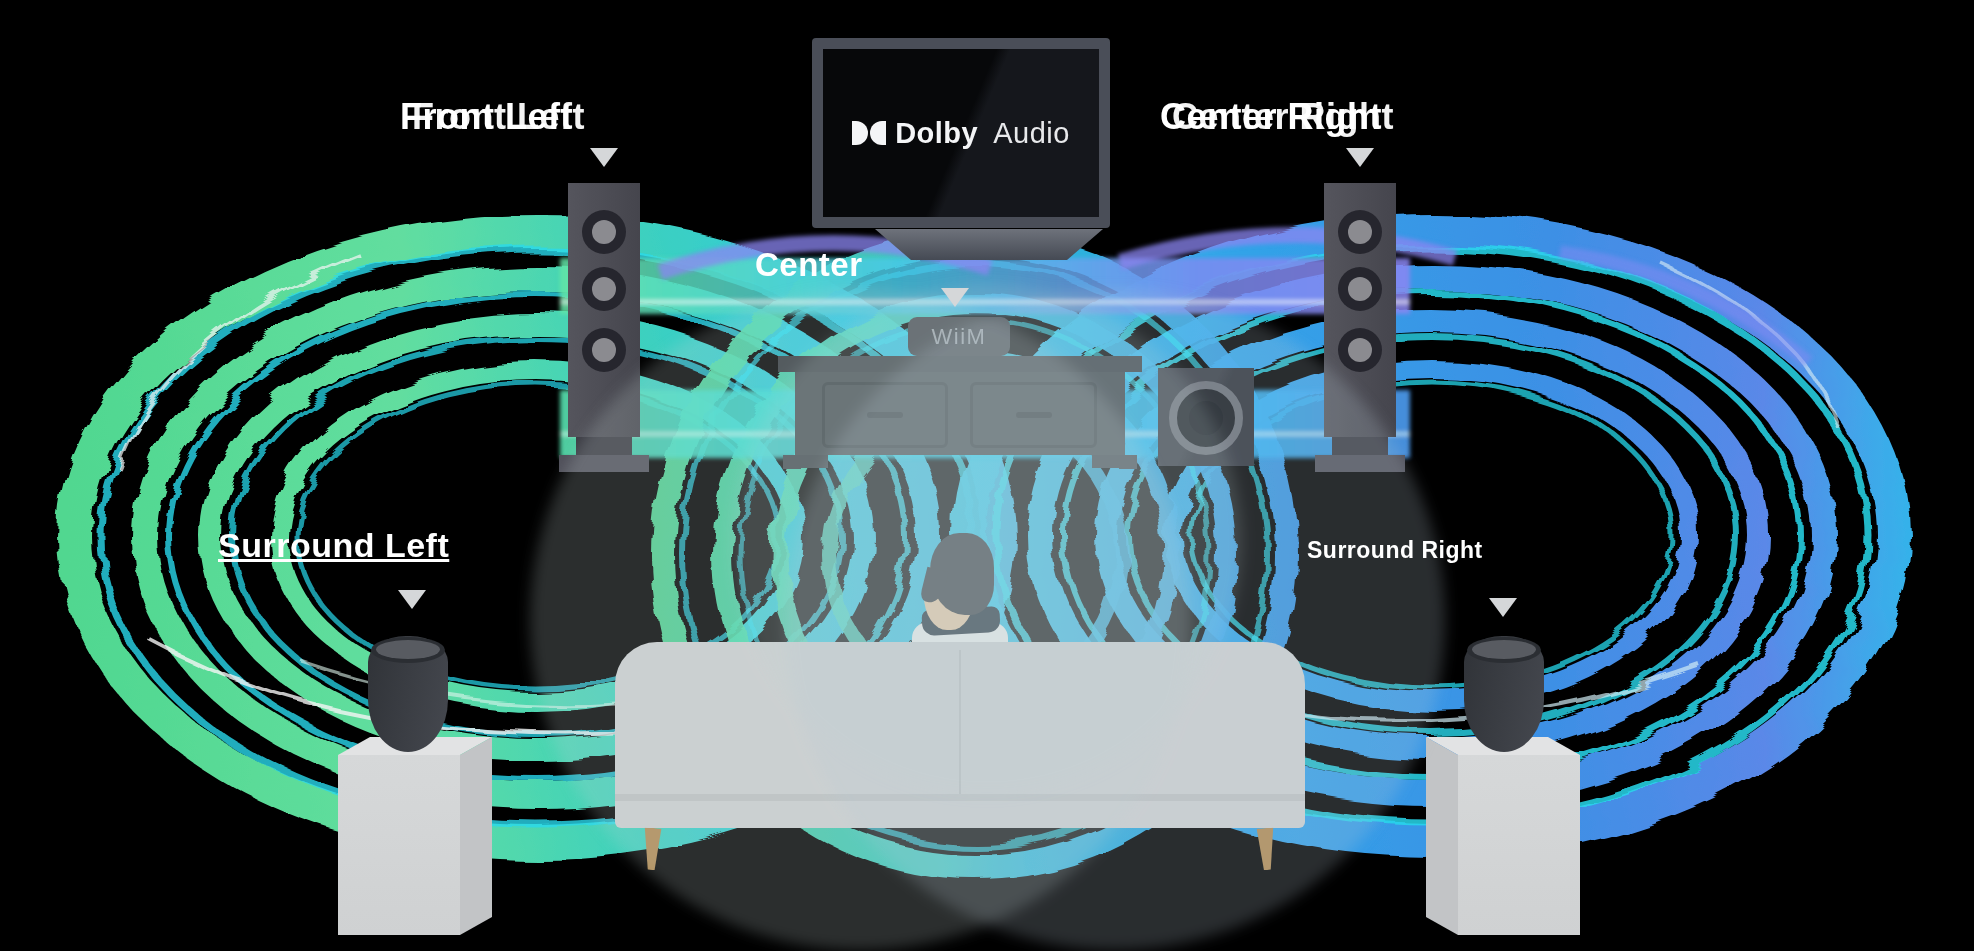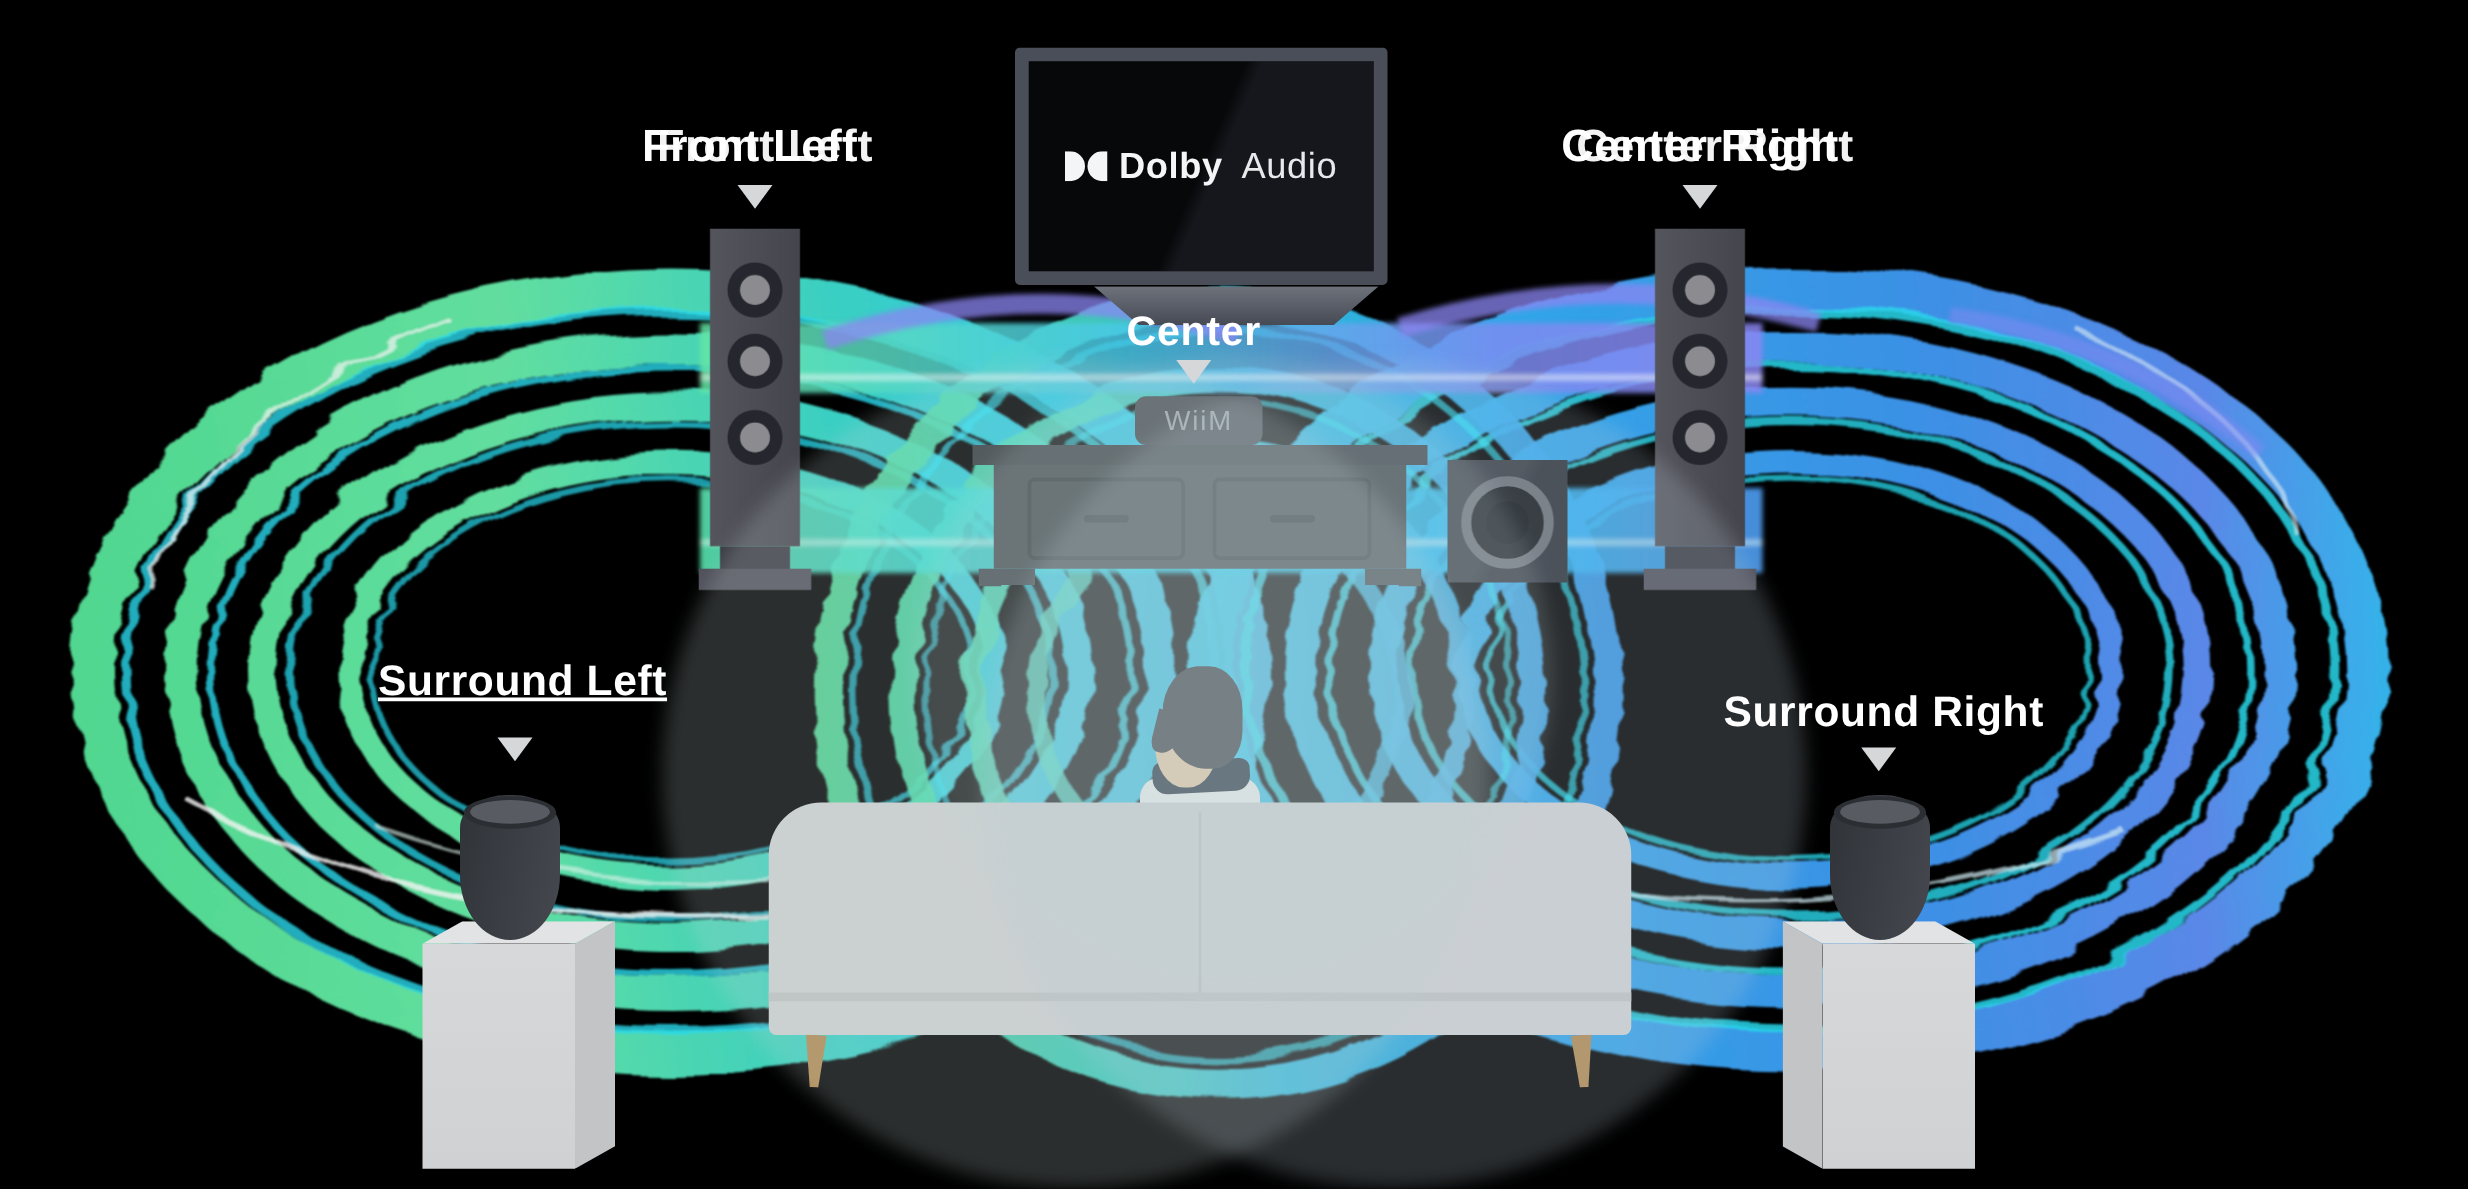--- a/index.html
+++ b/index.html
@@ -102,28 +102,28 @@
   .seam-v{position:absolute;left:344px;top:8px;width:2px;height:150px;background:#b9bcbd;}
   .seam-h{position:absolute;left:0;top:152px;width:100%;height:7px;background:#bfc2c3;}
   .leg{position:absolute;top:186px;width:26px;height:42px;background:#b18a52;
       clip-path:polygon(18% 0,82% 0,64% 100%,38% 100%);}
   .leg.l{left:24px;transform:rotate(3deg);} .leg.r{left:638px;transform:rotate(-3deg);}
 
   
   .domes{left:0;top:0;z-index:30;pointer-events:none;}
 
   
-  .lbl{z-index:100;width:400px;text-align:center;color:#fff;font-weight:600;
+  .lbl{z-index:100;width:400px;text-align:left;color:#fff;font-weight:600;
       letter-spacing:.5px;}
   .glitch{text-shadow:12px 0 0 rgba(255,255,255,.95);}
   .lbl-fl{left:400px;top:96px;font-size:36px;}
   .lbl-fr{left:1160px;top:96px;font-size:36px;}
   .lbl-c{left:755px;top:246px;font-size:33px;}
   .lbl-sl{left:218px;top:526px;font-size:34px;text-decoration:underline;}
-  .lbl-sr{left:1307px;top:551px;font-size:34px;}
+  .lbl-sr{left:1307px;top:537px;font-size:23px;}
   .caret{z-index:100;width:0;height:0;border-left:14px solid transparent;
       border-right:14px solid transparent;border-top:19px solid #d5d7d9;}
   .car-fl{left:590px;top:148px;} .car-fr{left:1346px;top:148px;}
   .car-c{left:941px;top:288px;} .car-sl{left:398px;top:590px;} .car-sr{left:1489px;top:598px;}
 </style>
 </head>
 <body>
 
 <div class="stage">
 

